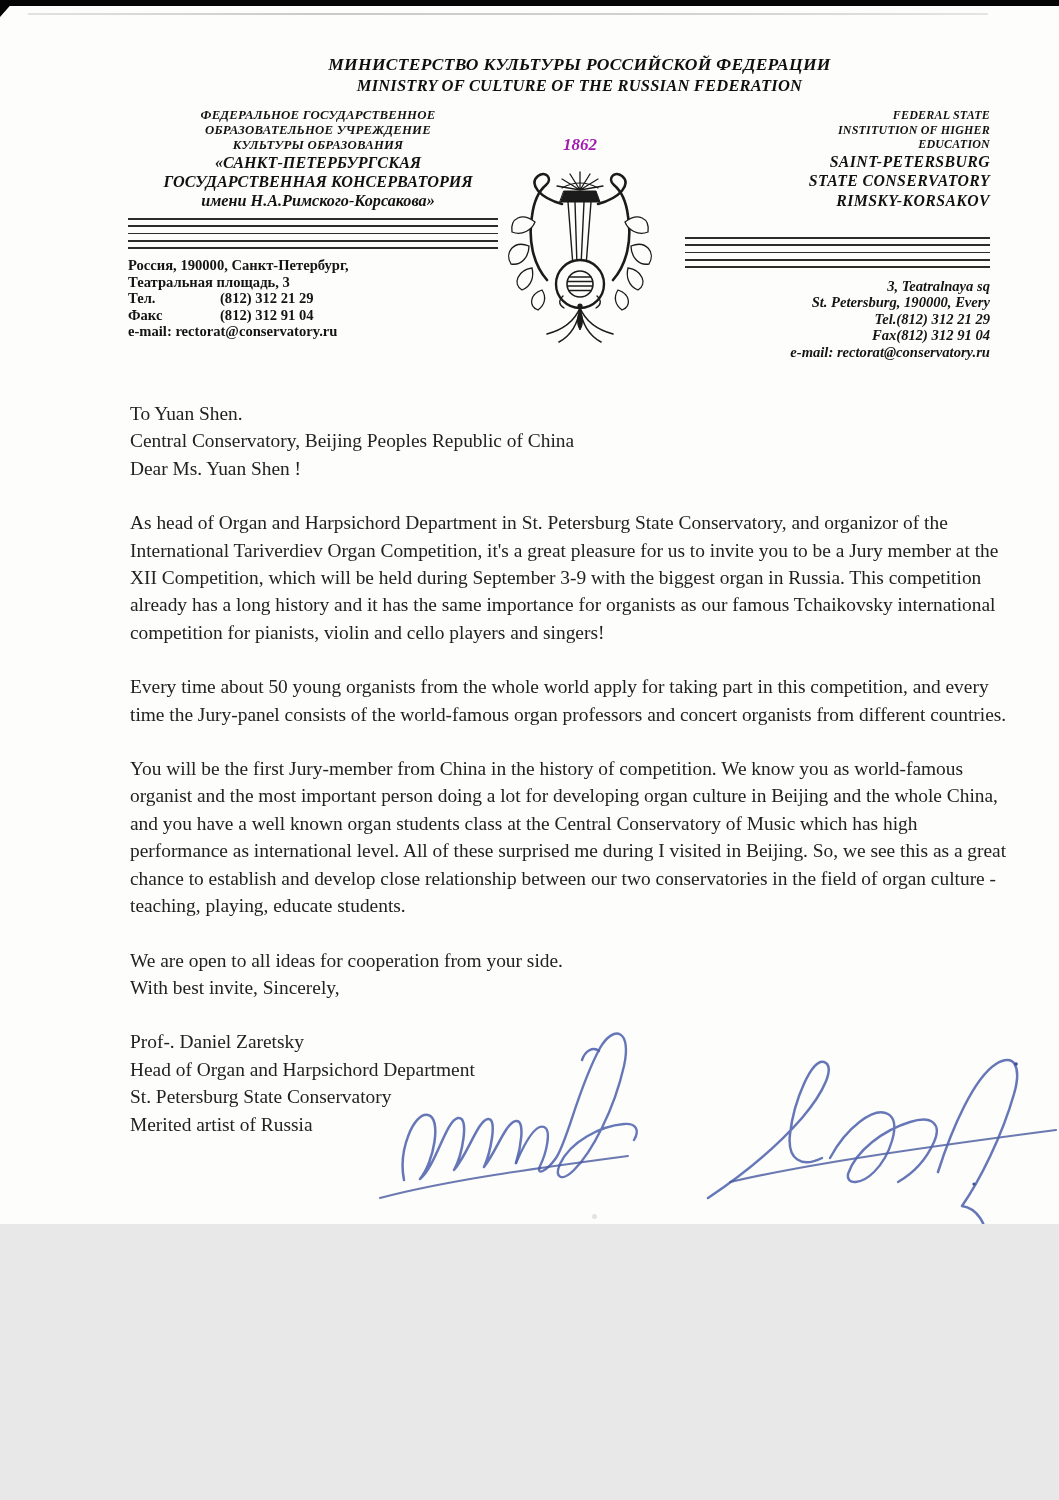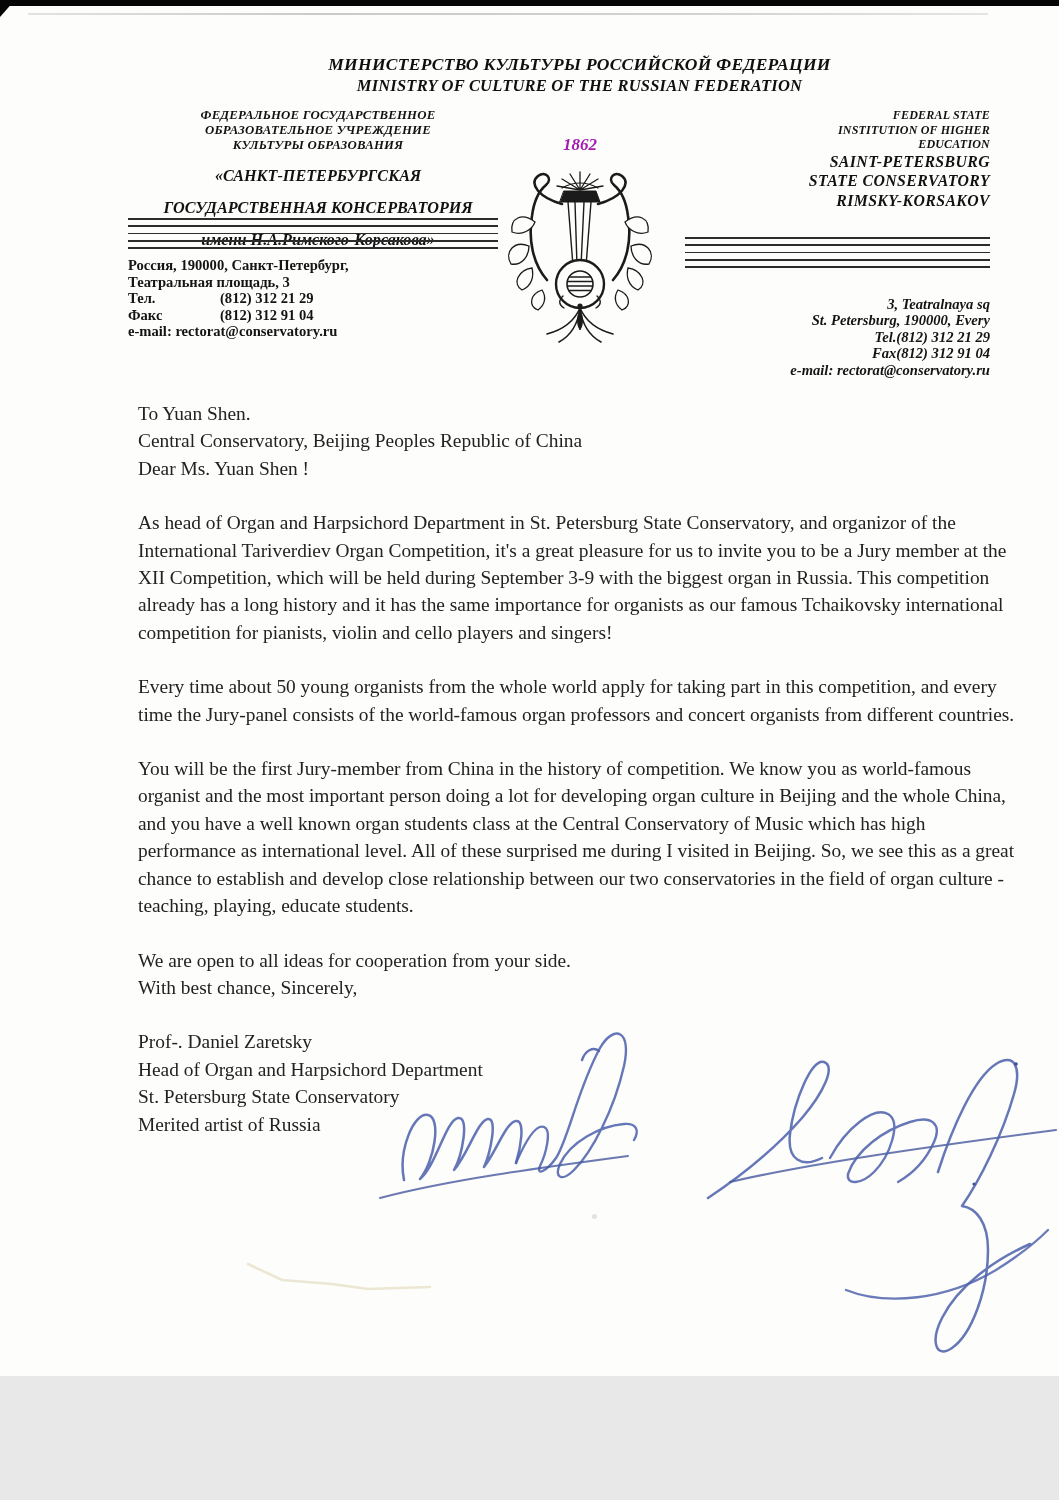--- a/index.html
+++ b/index.html
@@ -1,18 +1,18 @@
 <!DOCTYPE html>
 <html><head>
 <meta charset="utf-8">
 <style>
   html,body{margin:0;padding:0;background:#e8e8e8;}
   .page{
     position:relative;
-    width:1059px;height:1376px;
+    width:1059px;height:1224px;
     margin:0 auto;
     background:#fdfdfb;
     overflow:hidden;
     font-family:"Liberation Serif", serif;
     color:#1f1f1f;
   }
   
   .scan-bar{position:absolute;top:0;left:0;width:100%;height:6px;background:#050505;}
   .scan-wedge{position:absolute;top:0;left:0;width:0;height:0;
     border-top:17px solid #050505;border-right:15px solid transparent;}
@@ -21,47 +21,47 @@
   .dot-artifact{position:absolute;left:592px;top:1214px;width:5px;height:5px;border-radius:50%;background:#e3e3dd;}
   
   .hdr{position:absolute;top:54px;left:0;width:100%;text-align:center;transform:translateX(50px);
     font-weight:bold;font-style:italic;color:#101010;}
   .hdr-ru{font-size:17.5px;letter-spacing:.3px;line-height:21px;}
   .hdr-en{font-size:16.5px;letter-spacing:.2px;line-height:21px;}
   
   .lh-left{position:absolute;left:128px;top:108px;width:380px;
     font-weight:bold;font-style:italic;color:#121212;text-align:center;}
   .lh-left .small{font-size:12.8px;line-height:15.2px;letter-spacing:.2px;}
-  .lh-left .big{font-size:16.2px;line-height:19.2px;margin-top:13px;}
+  .lh-left .big{font-size:16.2px;line-height:19.2px;}
   .lh-year{position:absolute;left:500px;top:135px;width:160px;text-align:center;
     font-weight:bold;font-style:italic;font-size:17px;color:#a21caf;}
   .lh-right{position:absolute;left:640px;top:108px;width:350px;text-align:right;
     font-weight:bold;font-style:italic;color:#121212;}
   .lh-right .small{font-size:12px;line-height:14.6px;letter-spacing:.2px;}
   .lh-right .big{font-size:15.8px;line-height:19.4px;letter-spacing:.4px;}
   
   .staff{position:absolute;}
   .staff-left{left:128px;top:218px;width:370px;}
   .staff-right{left:685px;top:237px;width:305px;}
   .staff .ln{height:1.7px;background:#2c2c2c;margin-bottom:5.6px;box-shadow:0 0 .5px #777;}
   
   .contact-left{position:absolute;left:128px;top:257px;width:380px;
     font-weight:bold;font-size:14.6px;line-height:16.6px;color:#141414;}
   .contact-left .row{display:flex;}
   .contact-left .row .lbl{width:92px;flex:0 0 92px;}
-  .contact-right{position:absolute;right:69px;top:296px;width:340px;text-align:right;
+  .contact-right{position:absolute;right:69px;top:278px;width:340px;text-align:right;
     font-weight:bold;font-style:italic;font-size:14.6px;line-height:16.4px;color:#141414;}
   .contact-right .row{display:flex;justify-content:flex-end;}
   .contact-right .row .lbl{}
   
   .emblem{position:absolute;left:502px;top:164px;width:156px;height:180px;}
   
   .body-text{position:absolute;left:130px;top:400px;width:888px;
     font-size:19.4px;line-height:27.4px;color:#222;}
-  .body-text .blk{margin:0 0 27px 8px;}
+  .body-text .blk{margin:0 0 27px 0;}
   .body-text .blk:last-child{margin-bottom:0;}
   
   .sig-svg{position:absolute;left:378px;top:1028px;width:681px;height:340px;pointer-events:none;}
   .crease-svg{position:absolute;left:240px;top:1258px;width:200px;height:40px;}
 </style>
 </head>
 <body>
 
 <div class="page">
 
@@ -196,21 +196,21 @@
     <div class="blk">
       <div>To Yuan Shen.</div>
       <div>Central Conservatory, Beijing Peoples Republic of China</div>
       <div>Dear Ms. Yuan Shen !</div>
     </div>
     <div class="blk">As head of Organ and Harpsichord Department in St. Petersburg State Conservatory, and organizor of the International Tariverdiev Organ Competition, it's a great pleasure for us to invite you to be a Jury member at the XII Competition, which will be held during September 3-9 with the biggest organ in Russia. This competition already has a long history and it has the same importance for organists as our famous Tchaikovsky international competition for pianists, violin and cello players and singers!</div>
     <div class="blk">Every time about 50 young organists from the whole world apply for taking part in this competition, and every time the Jury-panel consists of the world-famous organ professors and concert organists from different countries.</div>
     <div class="blk">You will be the first Jury-member from China in the history of competition. We know you as world-famous organist and the most important person doing a lot for developing organ culture in Beijing and the whole China, and you have a well known organ students class at the Central Conservatory of Music which has high performance as international level. All of these surprised me during I visited in Beijing. So, we see this as a great chance to establish and develop close relationship between our two conservatories in the field of organ culture - teaching, playing, educate students.</div>
     <div class="blk">
       <div>We are open to all ideas for cooperation from your side.</div>
-      <div>With best chance, Sincerely,</div>
+      <div>With best invite, Sincerely,</div>
     </div>
     <div class="blk">
       <div>Prof-. Daniel Zaretsky</div>
       <div>Head of Organ and Harpsichord Department</div>
       <div>St. Petersburg State Conservatory</div>
       <div>Merited artist of Russia</div>
     </div>
   </div>
 
   <svg class="crease-svg" viewBox="0 0 200 40" xmlns="http://www.w3.org/2000/svg">

